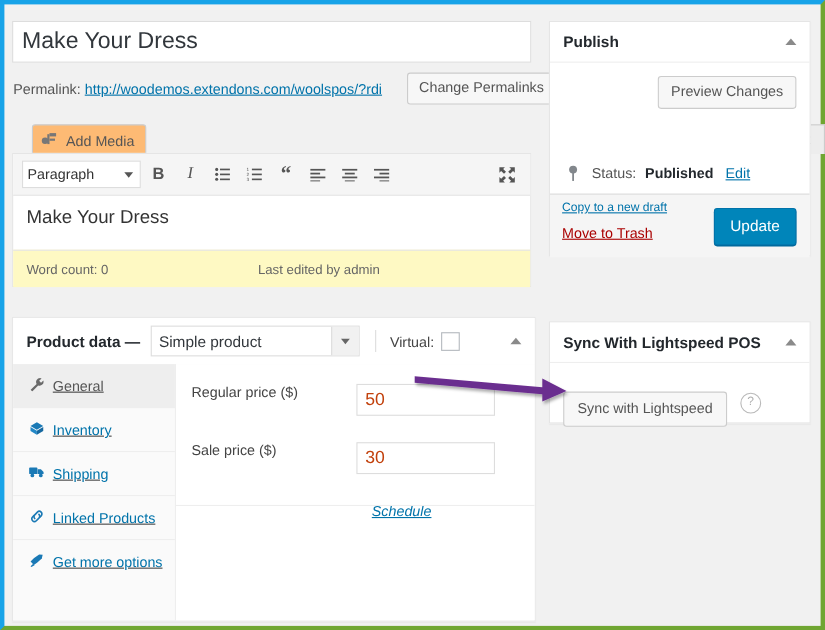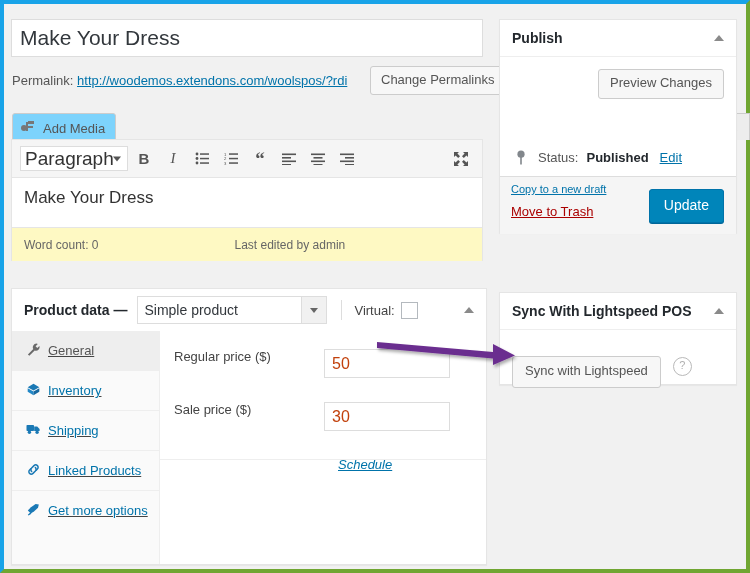--- a/index.html
+++ b/index.html
@@ -117,24 +117,24 @@
     border-radius: 3px;
     font-family: "Liberation Sans", sans-serif;
     cursor: pointer;
     line-height: 25px;
     white-space: nowrap;
   }
 
   
   #add-media-btn {
     position: absolute;
-    left: 12px; top: 113px;
+    left: 29px; top: 113px;
     height: 29px;
     padding: 0 10px 0 8px;
-    background: #7dd3fc;
+    background: #fdba74;
     border: 1px solid #ccc;
     border-radius: 3px;
     font-size: 13px;
     color: #555;
     display: flex;
     align-items: center;
     gap: 6px;
     cursor: pointer;
     font-family: "Liberation Sans", sans-serif;
   }
@@ -210,21 +210,21 @@
     align-items: center;
     padding: 0 8px;
     position: relative;
   }
   #para-select {
     width: 108px;
     height: 25px;
     box-sizing: border-box;
     border: 1px solid #ddd;
     background: #fff;
-    font-size: 19px;
+    font-size: 13px;
     color: #333;
     padding: 0 4px;
     position: relative;
     display: flex;
     align-items: center;
     font-family: "Liberation Sans", sans-serif;
     cursor: pointer;
   }
   #para-select .sel-arrow {
     position: absolute;

